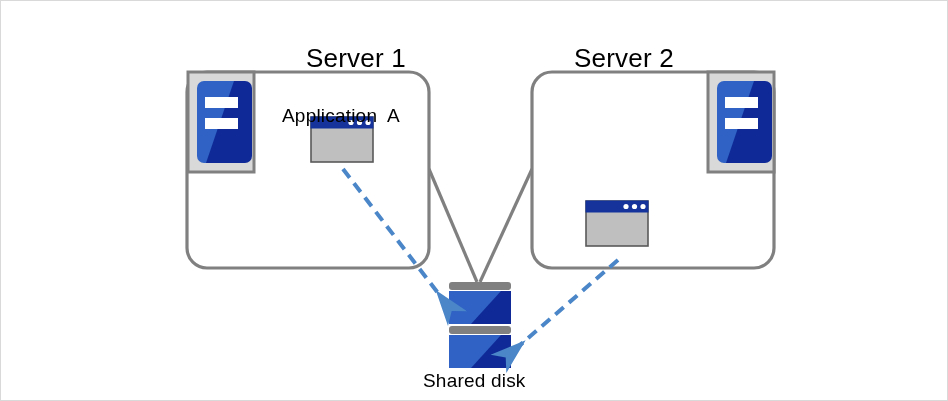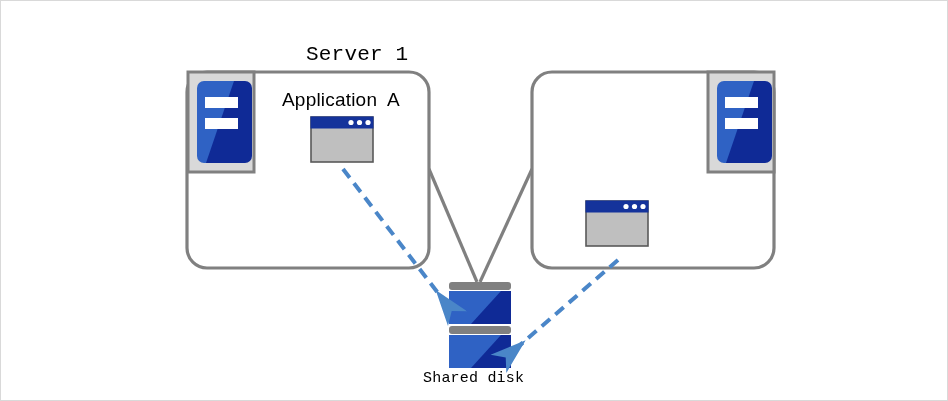--- a/index.html
+++ b/index.html
@@ -26,32 +26,30 @@
     width: 948px;
     height: 401px;
   }
   .lbl {
     position: absolute;
     color: #000000;
     white-space: pre;
     font-family: "Liberation Sans", sans-serif;
   }
   .title-lbl {
-    font-size: 21px;
+    font-size: 26px;
     letter-spacing: 0.2px;
-    font-family: Liberation Mono, monospace;
   }
   .app-lbl {
     font-size: 19px;
     letter-spacing: 0.2px;
   }
   .disk-lbl {
-    font-size: 15px;
+    font-size: 19px;
     letter-spacing: 0.2px;
-    font-family: Liberation Mono, monospace;
   }
 </style>
 </head>
 <body>
 
 <div id="canvas">
 
   <svg id="svg-layer" viewBox="0 0 948 401" xmlns="http://www.w3.org/2000/svg">
 
     <defs>
@@ -128,19 +126,20 @@
     </g>
 
     <g>
       <line x1="617" y1="259" x2="518" y2="345" stroke="#4a86c8" stroke-width="4" stroke-dasharray="11 7" marker-end="url(#arrowhead-blue)"></line>
     </g>
 
   </svg>
 
   <div class="lbl title-lbl" style="left:305px; top:42px;">Server 1</div>
 
+  <div class="lbl title-lbl" style="left:573px; top:42px;">Server 2</div>
 
-  <div class="lbl app-lbl" style="left:281px; top:88px;">Application  A</div>
+  <div class="lbl app-lbl" style="left:281px; top:104px;">Application  A</div>
 
 
   <div class="lbl disk-lbl" style="left:422px; top:369px;">Shared disk</div>
 
 </div>
 
 </body></html>

